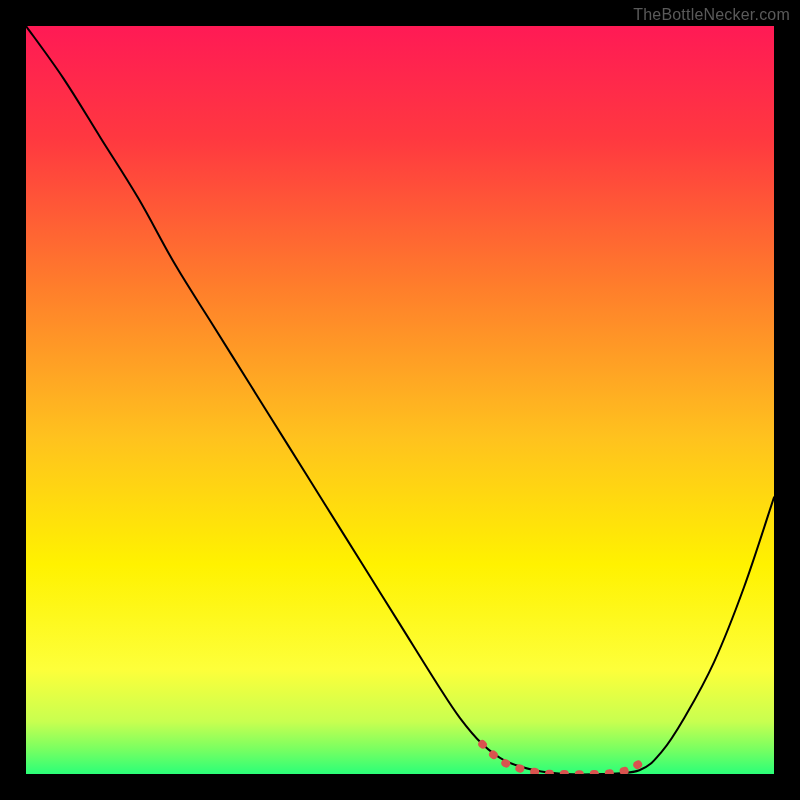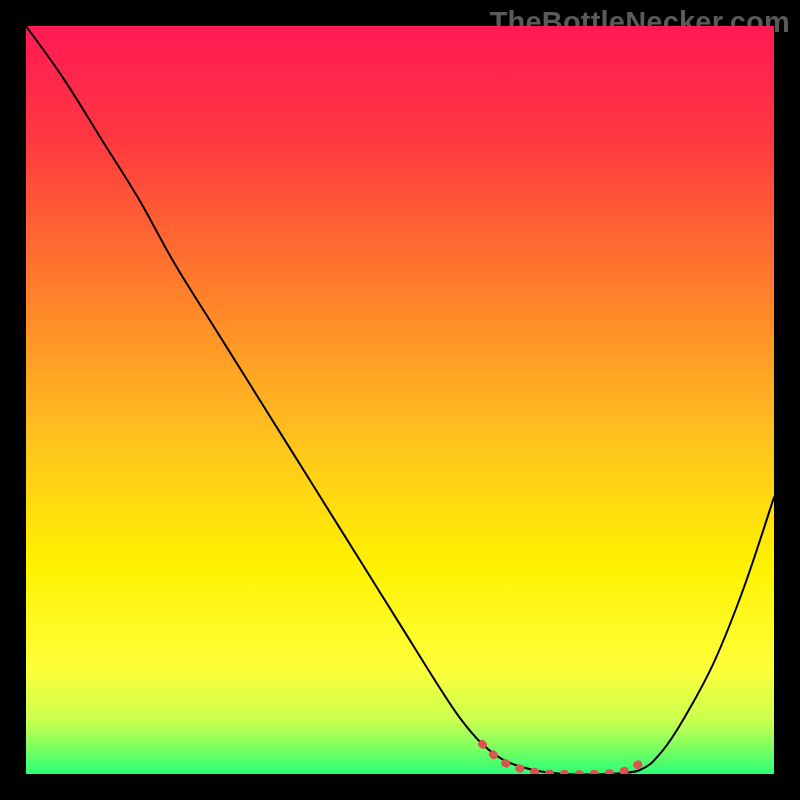--- a/index.html
+++ b/index.html
@@ -18,22 +18,22 @@
     left: 0;
     width: 800px;
     height: 800px;
     background: #000000;
   }
 
   .watermark {
     position: absolute;
     top: 6px;
     right: 10px;
-    font-size: 29px;
-    font-weight: 700;
+    font-size: 16px;
+    font-weight: 400;
     color: #5a5a5a;
     letter-spacing: 0.2px;
     user-select: none;
   }
 
   .plot {
     position: absolute;
     top: 26px;
     left: 26px;
     width: 748px;

